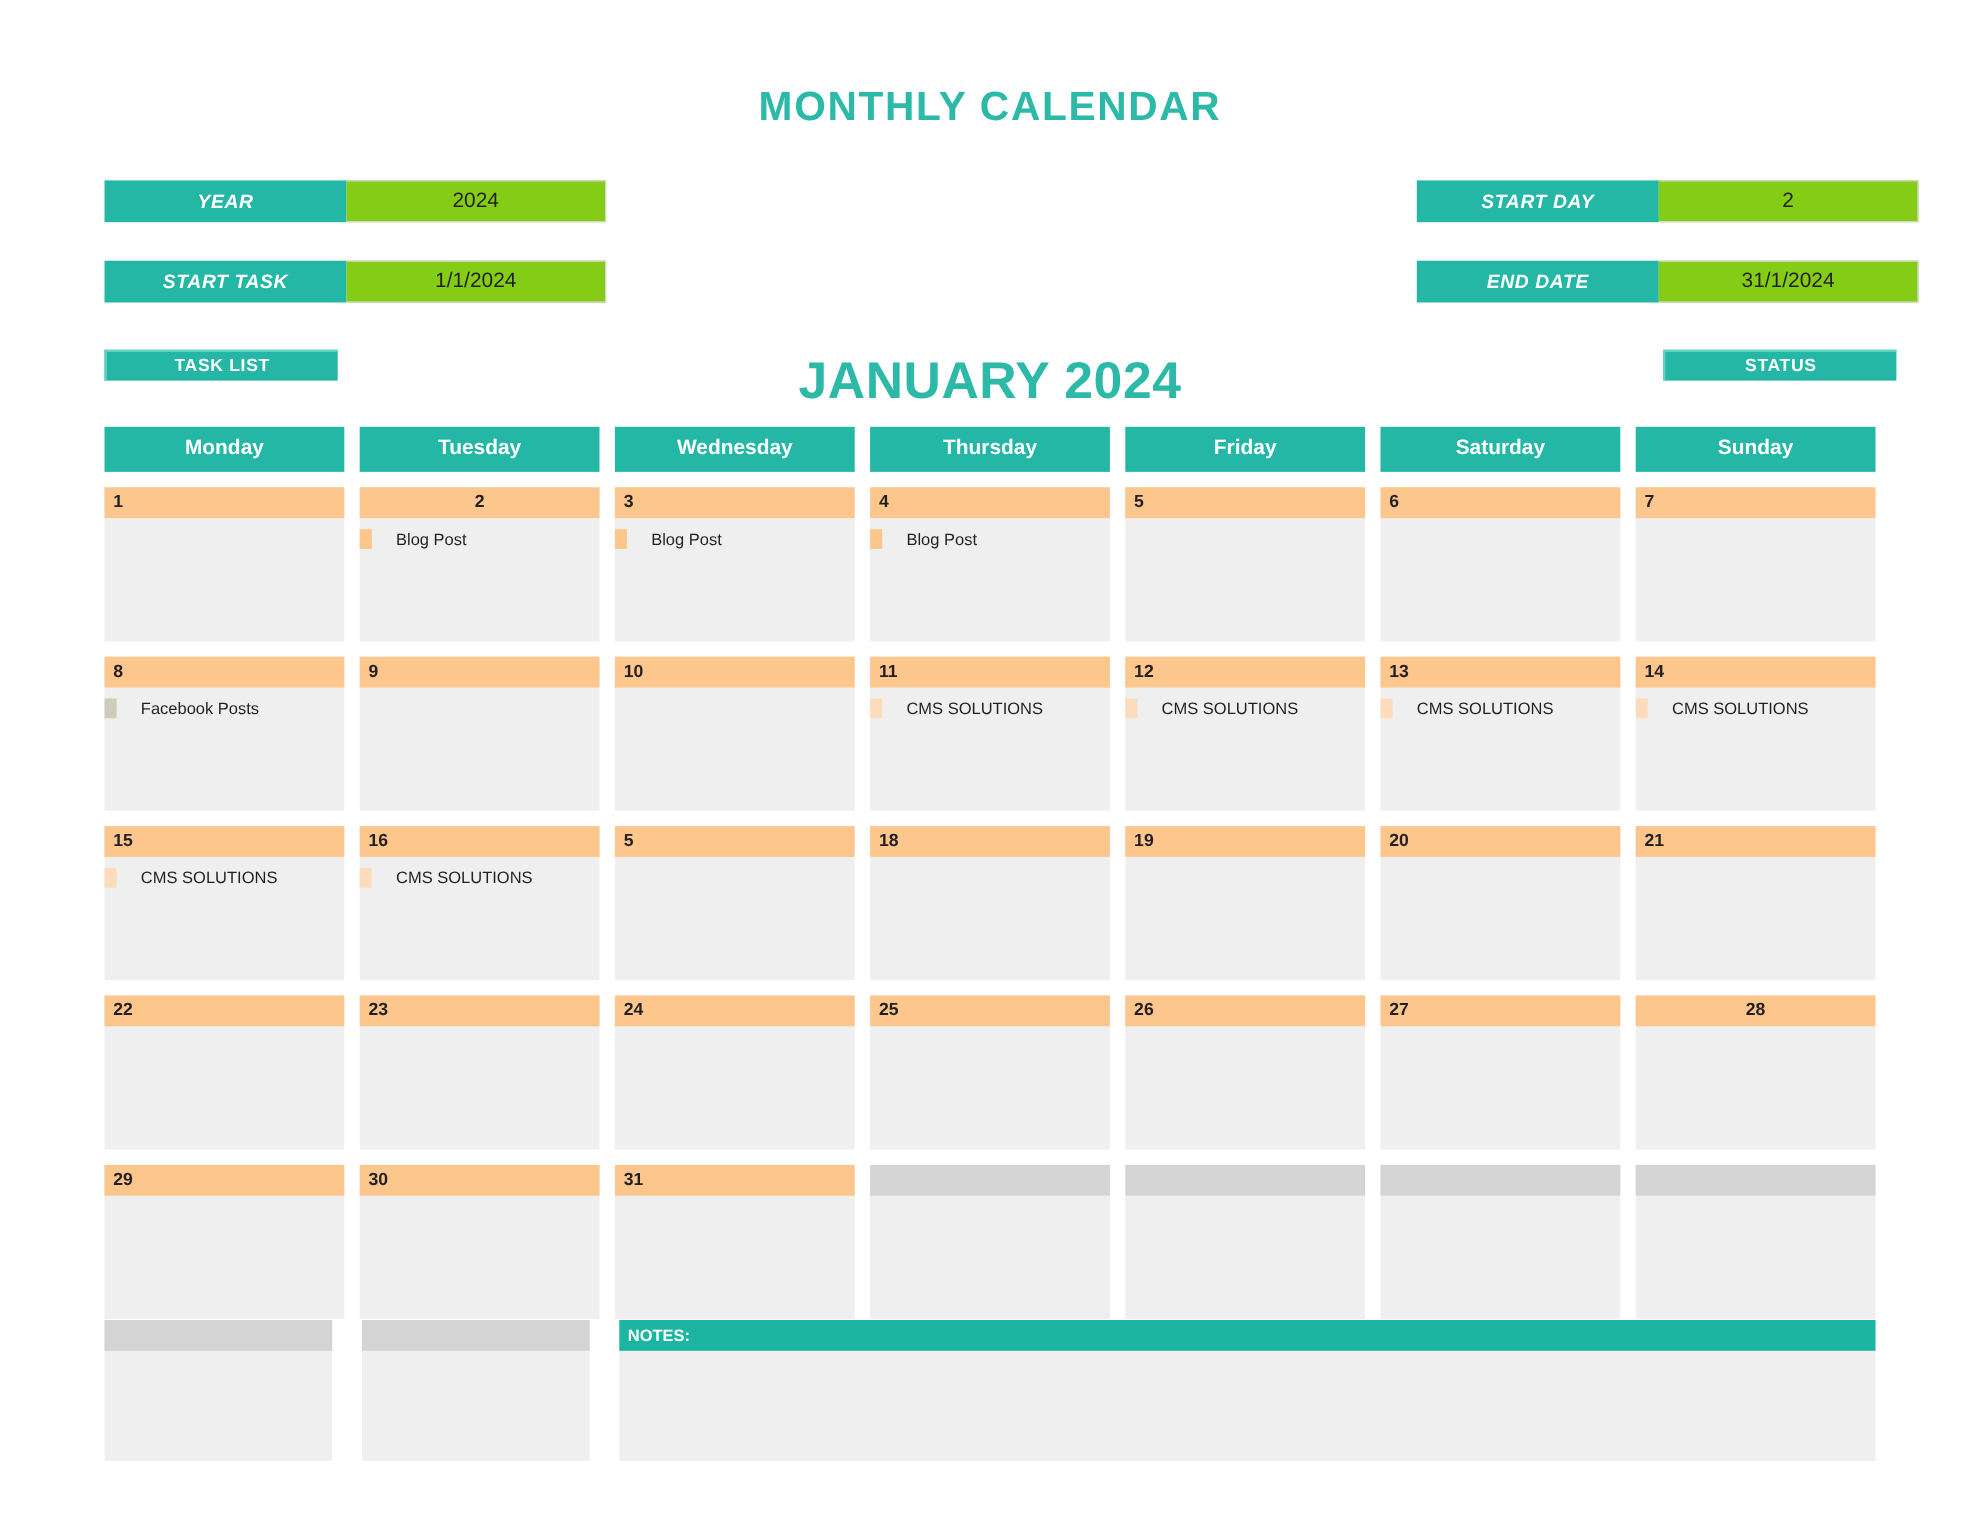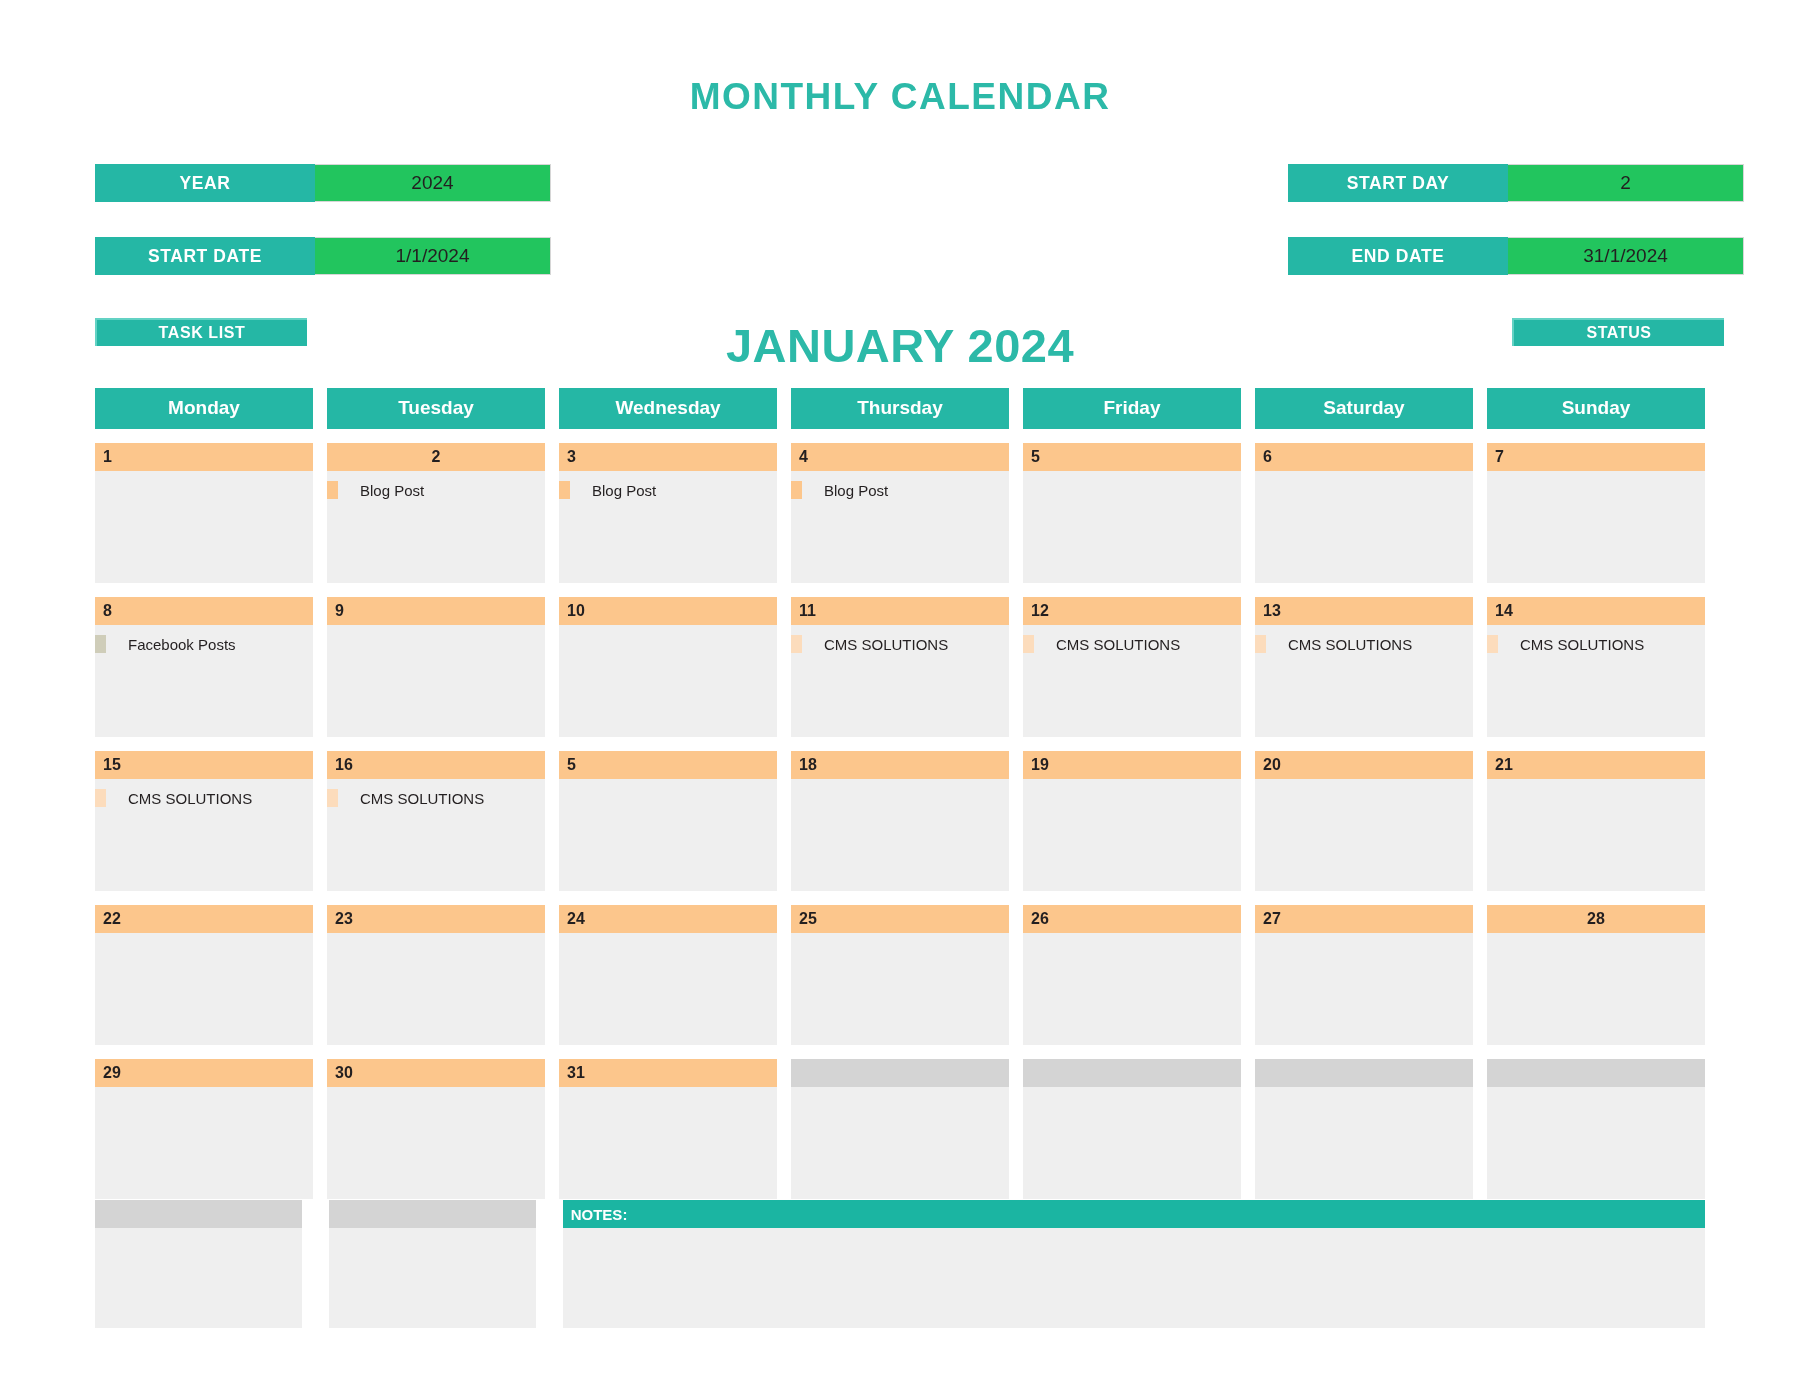--- a/index.html
+++ b/index.html
@@ -50,23 +50,24 @@
     color: #ffffff;
     font-weight: bold;
     font-size: 17.5px;
     letter-spacing: 0.6px;
     width: 220px;
     height: 38px;
     display: flex;
     align-items: center;
     justify-content: center;
     box-sizing: border-box;
+    font-style: italic;
   }
   .info-value {
-    background: #22c55e;
+    background: #84cc16;
     border: 1px solid #d6d6d6;
     border-left: none;
     width: 236px;
     height: 38px;
     display: flex;
     align-items: center;
     justify-content: center;
     font-size: 19px;
     color: #231f20;
     box-sizing: border-box;
@@ -216,21 +217,21 @@
 <div class="page">
 
   <div class="main-title">MONTHLY CALENDAR</div>
 
   <div class="info-row info-left-1">
     <div class="info-label">YEAR</div>
     <div class="info-value">2024</div>
   </div>
 
   <div class="info-row info-left-2">
-    <div class="info-label">START DATE</div>
+    <div class="info-label">START TASK</div>
     <div class="info-value">1/1/2024</div>
   </div>
 
   <div class="info-row info-right-1">
     <div class="info-label">START DAY</div>
     <div class="info-value">2</div>
   </div>
 
   <div class="info-row info-right-2">
     <div class="info-label">END DATE</div>

